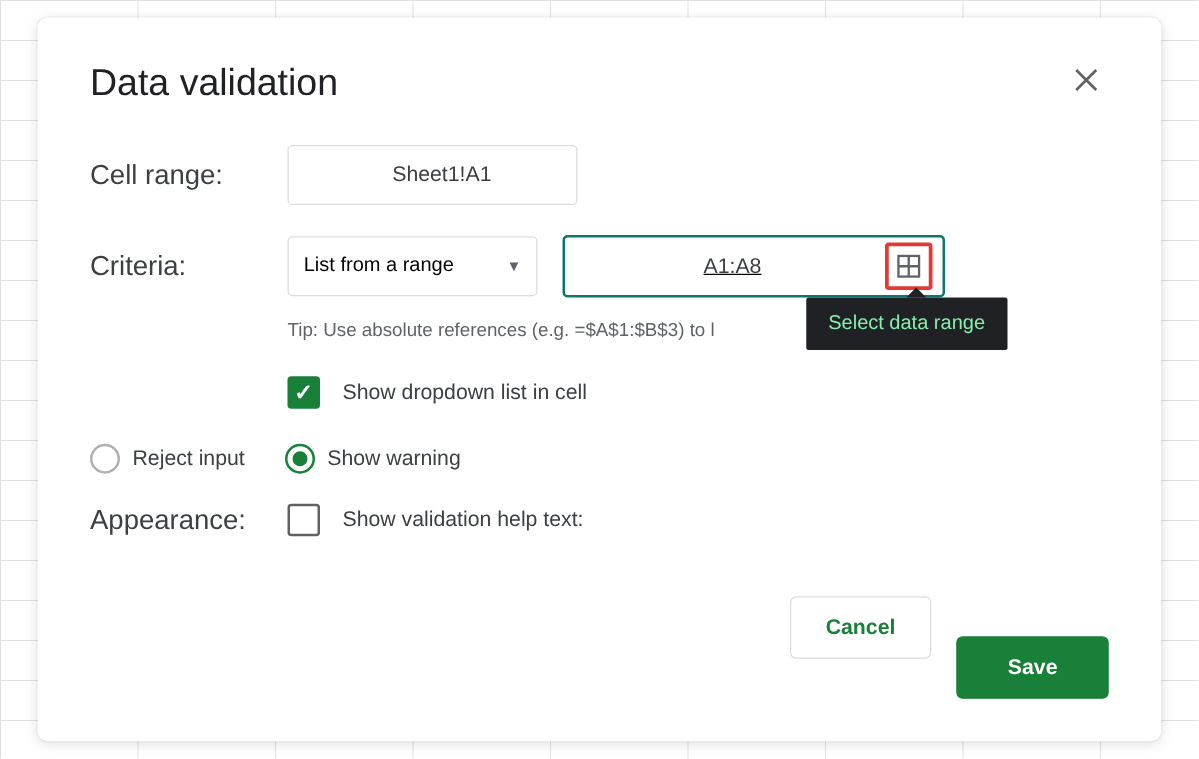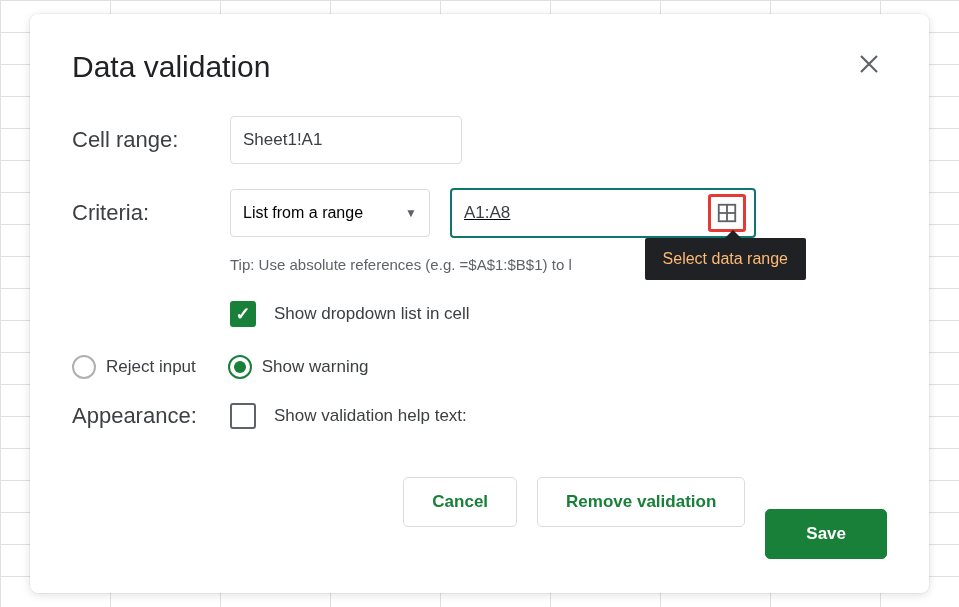--- a/index.html
+++ b/index.html
@@ -87,20 +87,21 @@
     .cell-range-box {
       width: 232px;
     }
     .input-text {
       flex: 1;
       border: none;
       outline: none;
       font-size: 17px;
       color: #3c4043;
       background: transparent;
+      text-align: center;
     }
     .grid-icon {
       width: 22px;
       height: 22px;
       display: inline-block;
     }
     .grid-icon svg {
       width: 100%;
       height: 100%;
     }
@@ -134,21 +135,21 @@
       display: flex;
       align-items: center;
       justify-content: center;
       cursor: pointer;
     }
     .tooltip {
       position: absolute;
       top: 50px;
       right: -50px;
       background: #202124;
-      color: #fdba74;
+      color: #86efac;
       padding: 12px 18px;
       font-size: 16px;
       border-radius: 2px;
       white-space: nowrap;
     }
     .tooltip::before {
       content: "";
       position: absolute;
       top: -8px;
       left: 80px;
@@ -322,21 +323,21 @@
                 <line x1="3" y1="12" x2="21" y2="12" stroke="#5f6368" stroke-width="2"></line>
                 <line x1="12" y1="3" x2="12" y2="21" stroke="#5f6368" stroke-width="2"></line>
               </svg>
           </span>
         </span>
       </div>
       <div class="tooltip">Select data range</div>
     </div>
   </div>
 
-  <div class="tip-text">Tip: Use absolute references (e.g. =$A$1:$B$1) to l</div>
+  <div class="tip-text">Tip: Use absolute references (e.g. =$A$1:$B$3) to l</div>
 
   <div class="checkbox-row">
     <div class="checkbox checked">
       <span class="checkmark">✓</span>
     </div>
     <span class="checkbox-label">Show dropdown list in cell</span>
   </div>
 
   <div class="on-invalid-row">
     <div class="radio-group">
@@ -354,16 +355,15 @@
   <div class="appearance-row">
     <div class="form-label">Appearance:</div>
     <div class="appearance-checkbox-wrap">
       <div class="checkbox unchecked"></div>
       <span class="checkbox-label">Show validation help text:</span>
     </div>
   </div>
 
   <div class="button-row">
     <div class="btn">Cancel</div>
-    <div class="btn">Remove validation</div>
     <div class="btn primary">Save</div>
   </div>
 </div>
 
 </body></html>

